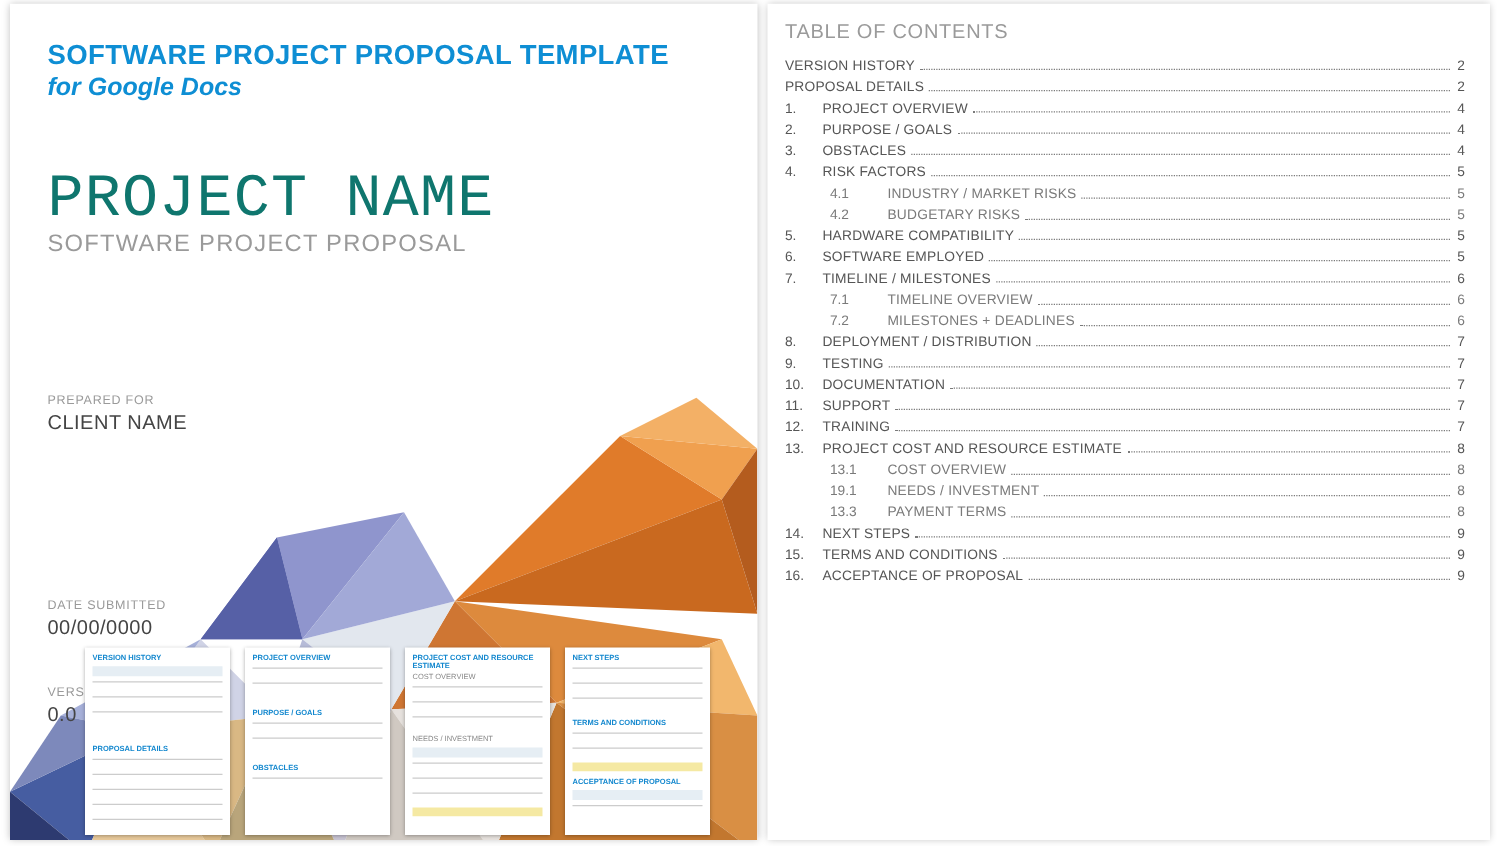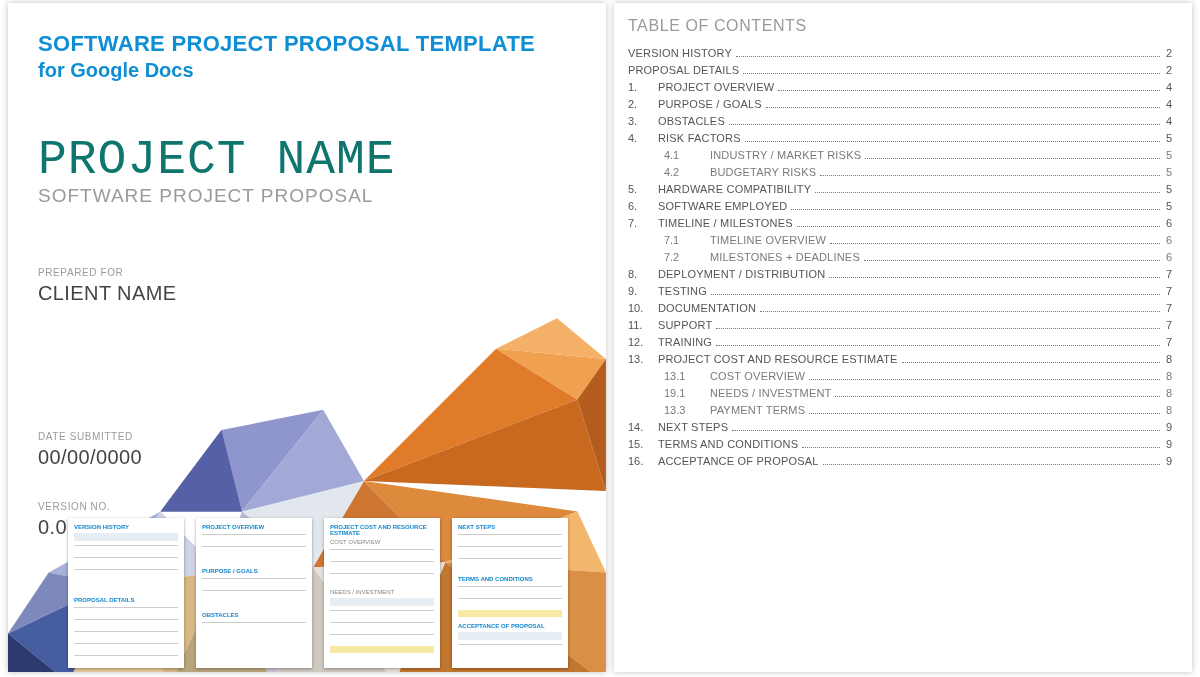--- a/index.html
+++ b/index.html
@@ -36,20 +36,21 @@
     font-weight: 700;
     letter-spacing: .3px;
     color: #0e8ed4;
     text-transform: uppercase;
   }
   .title-line2 {
     font-size: 20px;
     font-weight: 700;
     color: #0e8ed4;
     margin-top: 2px;
+    font-style: italic;
   }
 
   .proj-name {
     position: absolute;
     left: 30px; top: 130px;
     font-size: 48px;
     letter-spacing: 1px;
     color: #0f766e;
     font-weight: 400;
     font-family: Liberation Mono, monospace;
@@ -61,23 +62,24 @@
     letter-spacing: 1px;
     color: #9a9a9a;
   }
 
   .field { position: absolute; left: 30px; }
   .field-label {
     font-size: 10px;
     letter-spacing: .6px;
     color: #9a9a9a;
     margin-bottom: 4px;
+    margin-top: 48px;
   }
   .field-value {
-    font-size: 20px;
+    font-size: 16px;
     letter-spacing: .4px;
     color: #444;
   }
   .f-for   { top: 264px; }
   .f-by    { top: 330px; }
   .f-date  { top: 428px; }
   .f-ver   { top: 498px; }
 
   
   .art {

